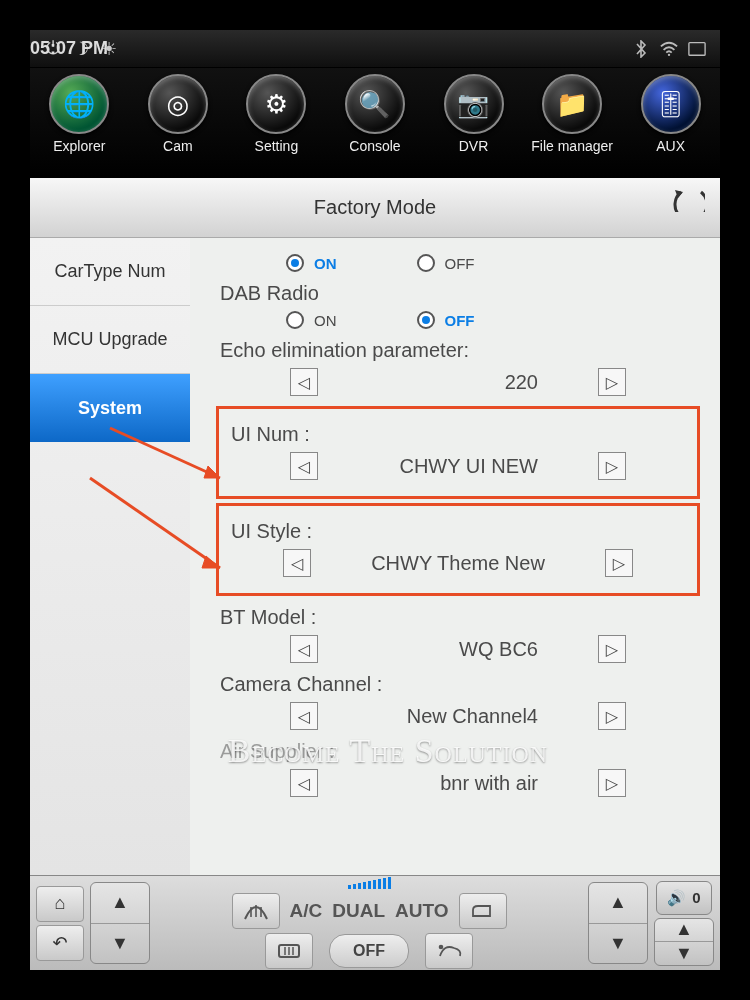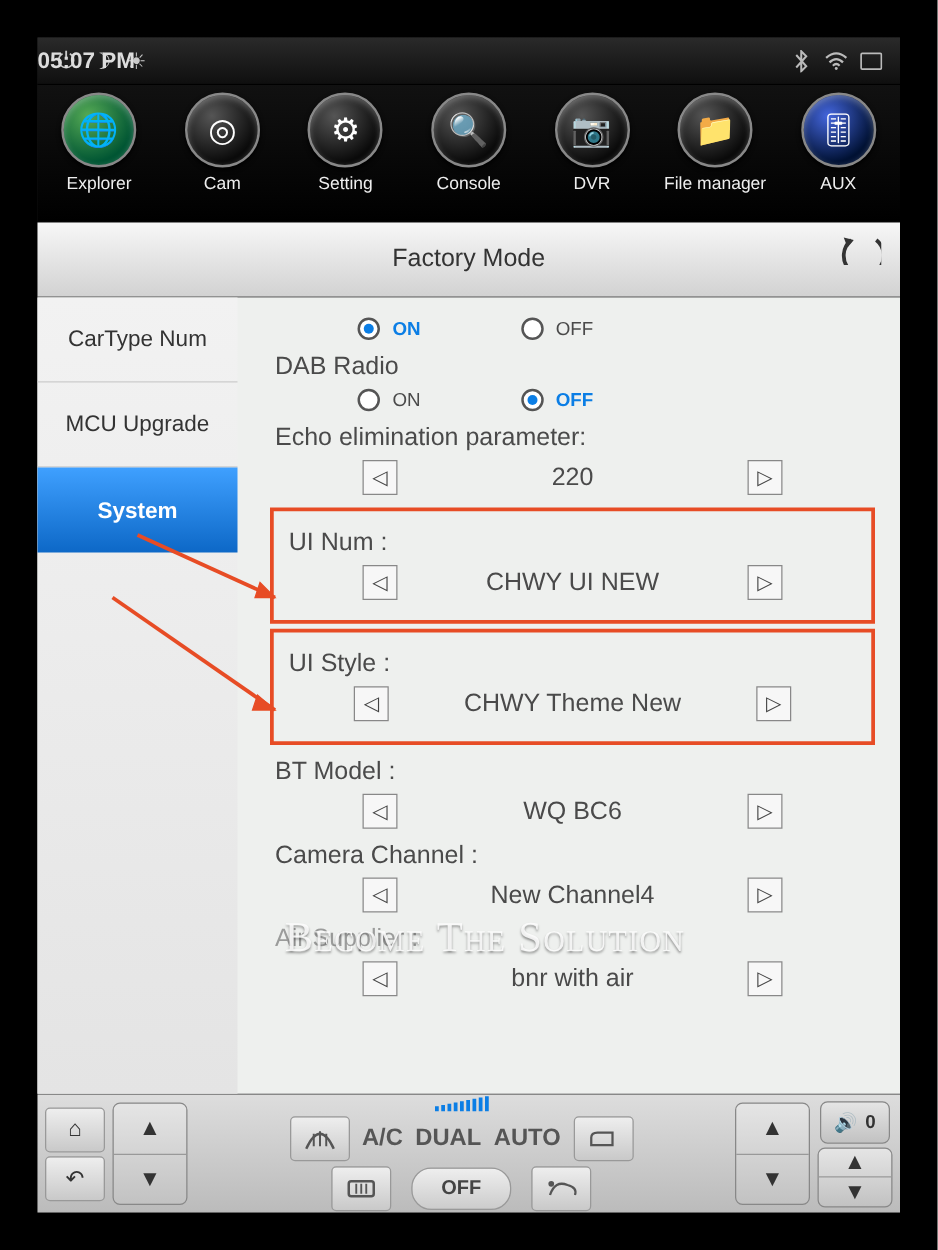--- a/index.html
+++ b/index.html
@@ -124,21 +124,21 @@
   .field-label { margin: 10px 0 4px 4px; }
   .stepper-row {
     display:flex; align-items:center; justify-content:center; gap:60px;
     margin: 6px 0 10px;
   }
   .step-btn {
     width:28px; height:28px; border:1px solid #888; background:#f7f7f7;
     display:flex; align-items:center; justify-content:center;
     font-size:16px; color:#444;
   }
-  .step-val { min-width:160px; text-align:center; }
+  .step-val { min-width:160px; text-align:right; }
   .highlight-box {
     border: 3px solid #e74c25;
     padding: 4px 8px 6px;
     margin-bottom: 4px;
   }
   
   .arrow {
     position:absolute;
     stroke:#e74c25; fill:#e74c25;
     pointer-events:none;

